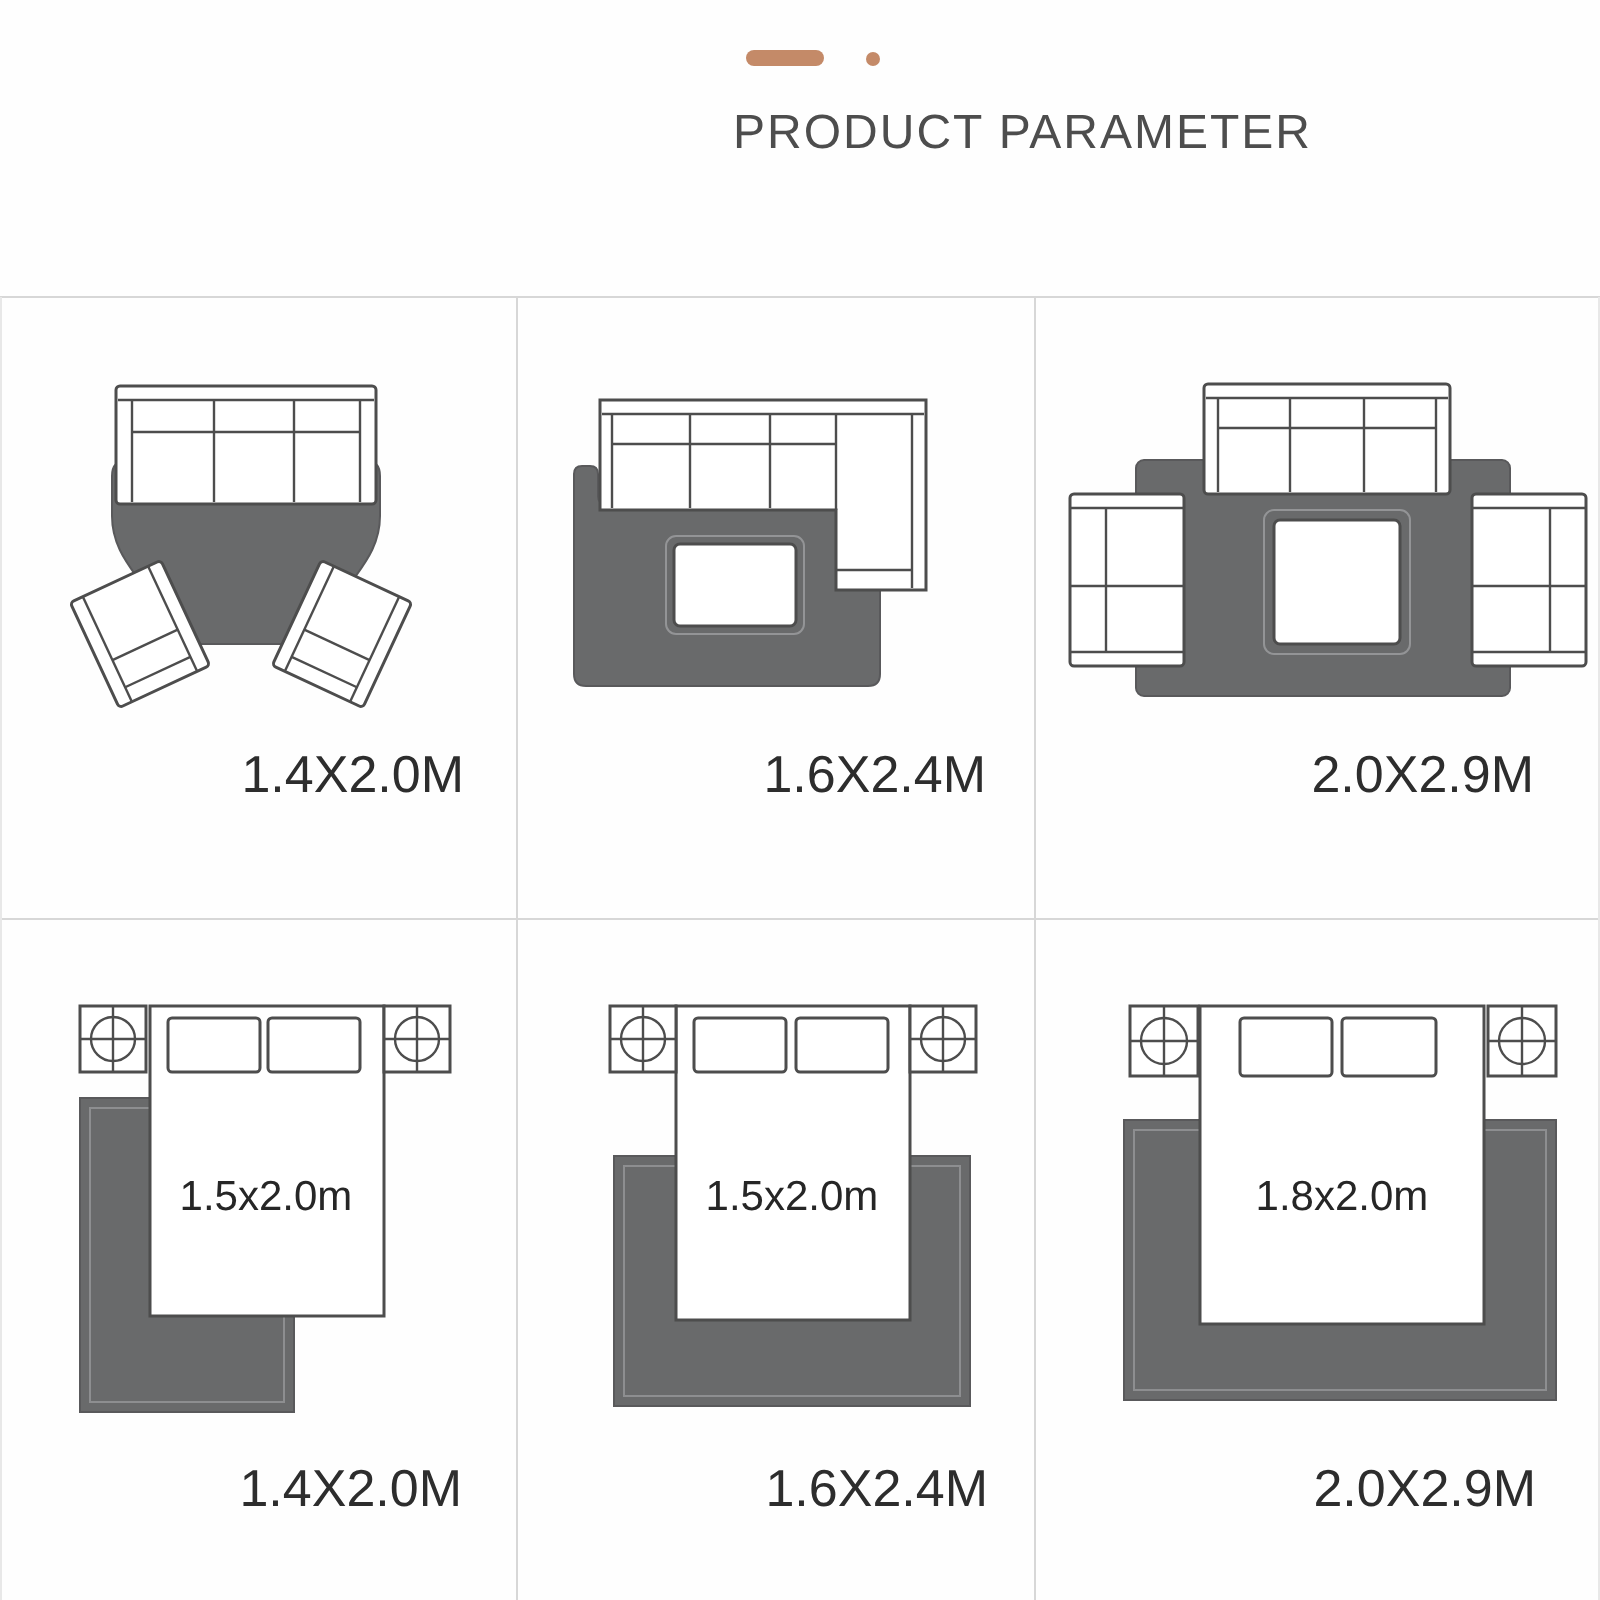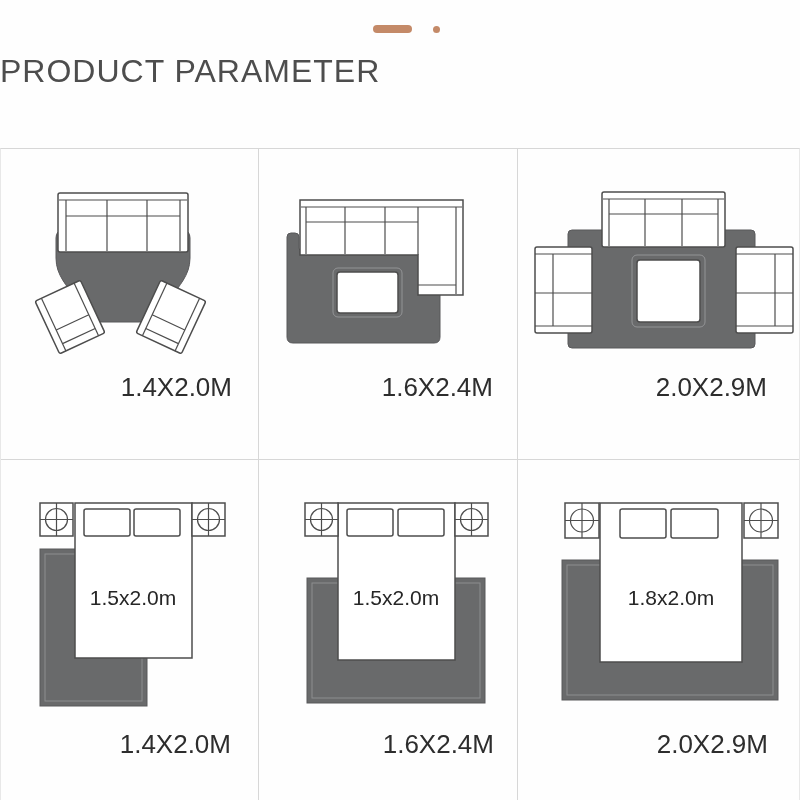--- a/index.html
+++ b/index.html
@@ -9,22 +9,22 @@
   }
   .accent-bar{
     position:absolute;left:373px;top:25px;width:39px;height:8px;
     border-radius:4px;background:#c48a68;
   }
   .accent-dot{
     position:absolute;left:433px;top:26px;width:7px;height:7px;
     border-radius:50%;background:#c48a68;
   }
   .title{
-    position:absolute;left:0;top:53px;width:656px;text-align:left;
-    font-size:32px;letter-spacing:1px;color:#4d4d4d;font-weight:400;
+    position:absolute;left:0;top:53px;width:656px;text-align:right;
+    font-size:24px;letter-spacing:1px;color:#4d4d4d;font-weight:400;
   }
   svg{position:absolute;left:0;top:0;}
   svg text{font-family:"Liberation Sans", sans-serif;}
   .size-label{font-size:26px;fill:#2d2d2d;}
   .bed-label{font-size:21px;fill:#262626;}
   .furn{fill:#ffffff;stroke:#4d4d4d;stroke-width:1.5;}
   .furn-line{stroke:#4d4d4d;stroke-width:1.2;fill:none;}
   .rug{fill:#696a6b;stroke:#59595b;stroke-width:1;}
   .rug-trim{fill:none;stroke:#8d8e90;stroke-width:1;}
   .halo{fill:none;stroke:#939496;stroke-width:1;}

